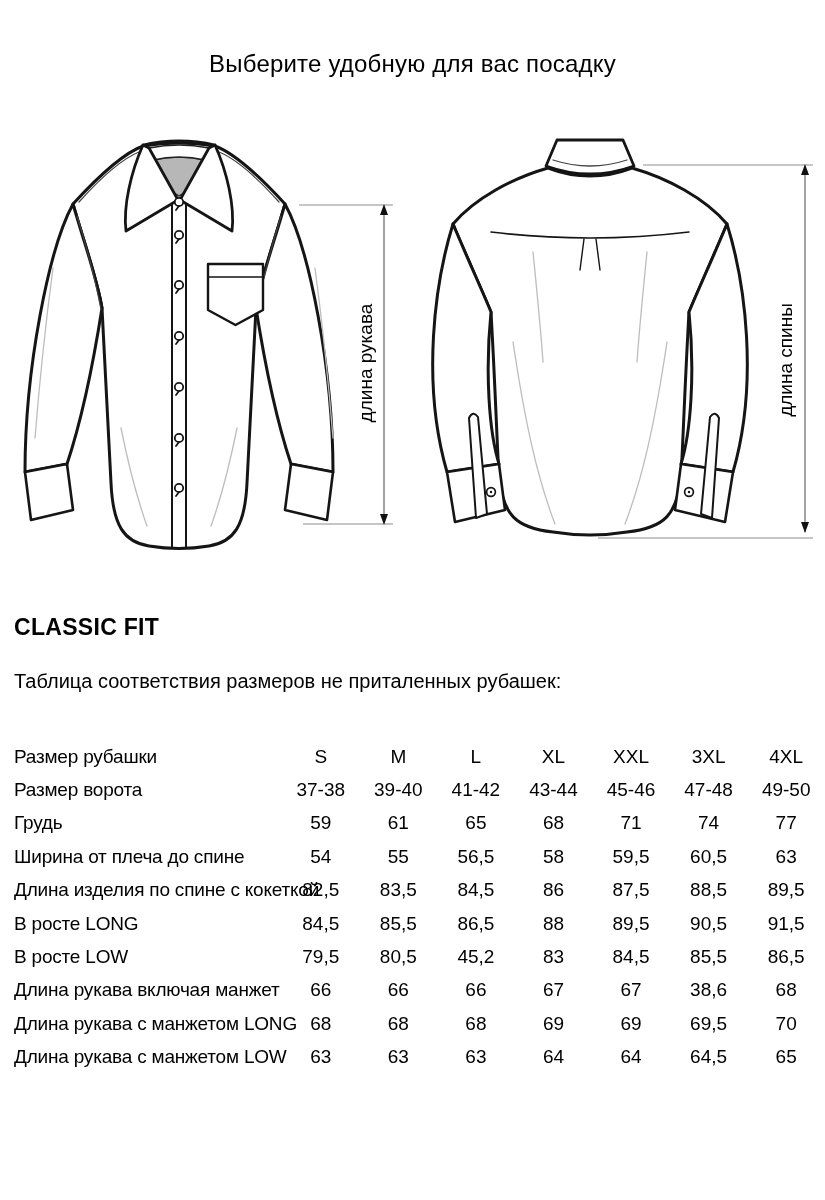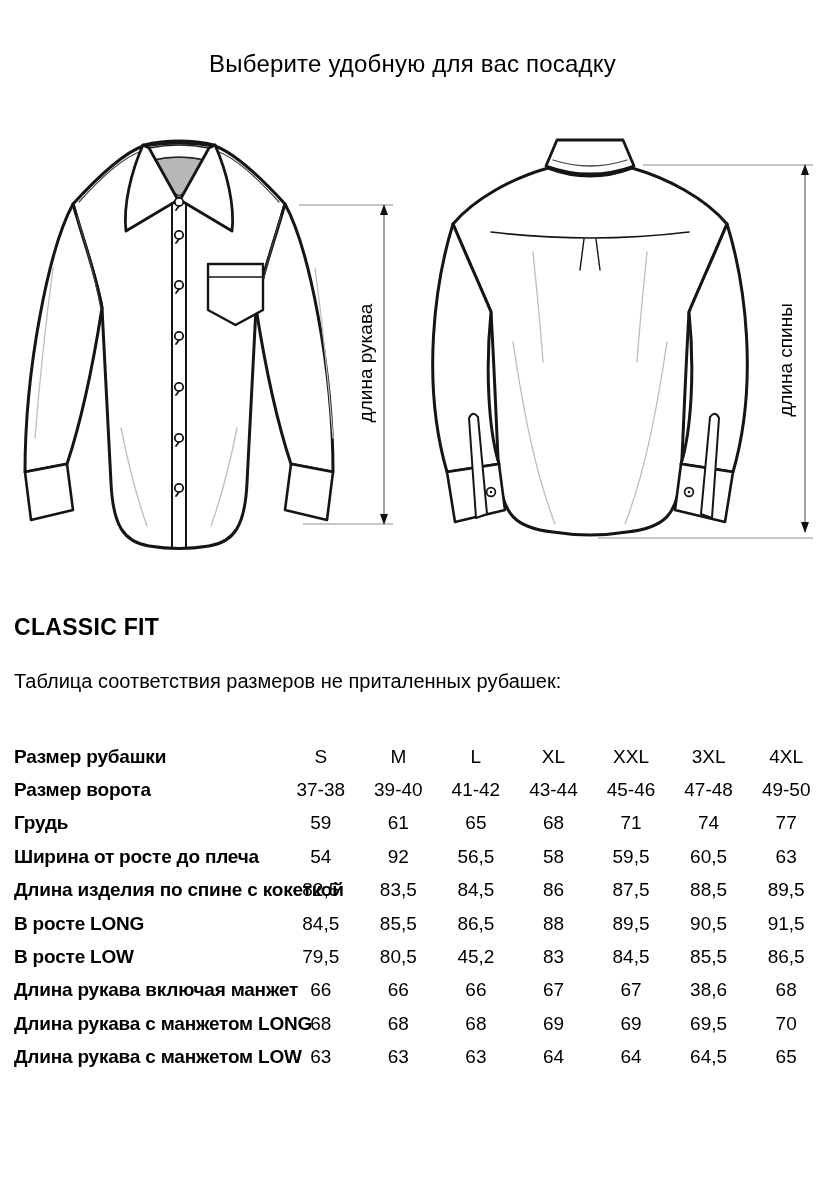--- a/index.html
+++ b/index.html
@@ -14,21 +14,21 @@
   #measure-overlay{position:absolute;left:0;top:0;width:825px;height:490px;pointer-events:none;}
   .vlabel{position:absolute;width:160px;height:24px;line-height:24px;text-align:center;
           font-size:19px;transform:rotate(-90deg);white-space:nowrap;}
   #front-measure-label{left:286px;top:231px;}
   #back-measure-label{left:706px;top:228px;}
   .fit-heading{position:absolute;top:614px;left:14px;margin:0;font-size:23px;font-weight:700;letter-spacing:0.3px;}
   .fit-subtitle{position:absolute;top:670px;left:14px;margin:0;font-size:20px;font-weight:400;}
   table.size-table{position:absolute;top:740px;left:0;width:825px;border-collapse:collapse;
                    table-layout:fixed;font-size:19px;}
   table.size-table td{height:33.4px;padding:0;text-align:center;vertical-align:middle;white-space:nowrap;}
-  table.size-table td.lbl{text-align:left;padding-left:14px;letter-spacing:-0.2px;overflow:visible;font-weight:bold;}
+  table.size-table td.lbl{text-align:left;padding-left:14px;letter-spacing:-0.2px;overflow:visible;}
 </style>
 </head>
 <body>
 
 <div class="page">
 
   <h1 class="title">Выберите удобную для вас посадку</h1>
 
   <div class="illustration">
 
@@ -186,23 +186,23 @@
         <td class="lbl">Грудь</td>
         <td>59</td>
         <td>61</td>
         <td>65</td>
         <td>68</td>
         <td>71</td>
         <td>74</td>
         <td>77</td>
       </tr>
       <tr>
-        <td class="lbl">Ширина от росте до плеча</td>
+        <td class="lbl">Ширина от плеча до спине</td>
         <td>54</td>
-        <td>92</td>
+        <td>55</td>
         <td>56,5</td>
         <td>58</td>
         <td>59,5</td>
         <td>60,5</td>
         <td>63</td>
       </tr>
       <tr>
         <td class="lbl">Длина изделия по спине с кокеткой</td>
         <td>82,5</td>
         <td>83,5</td>

